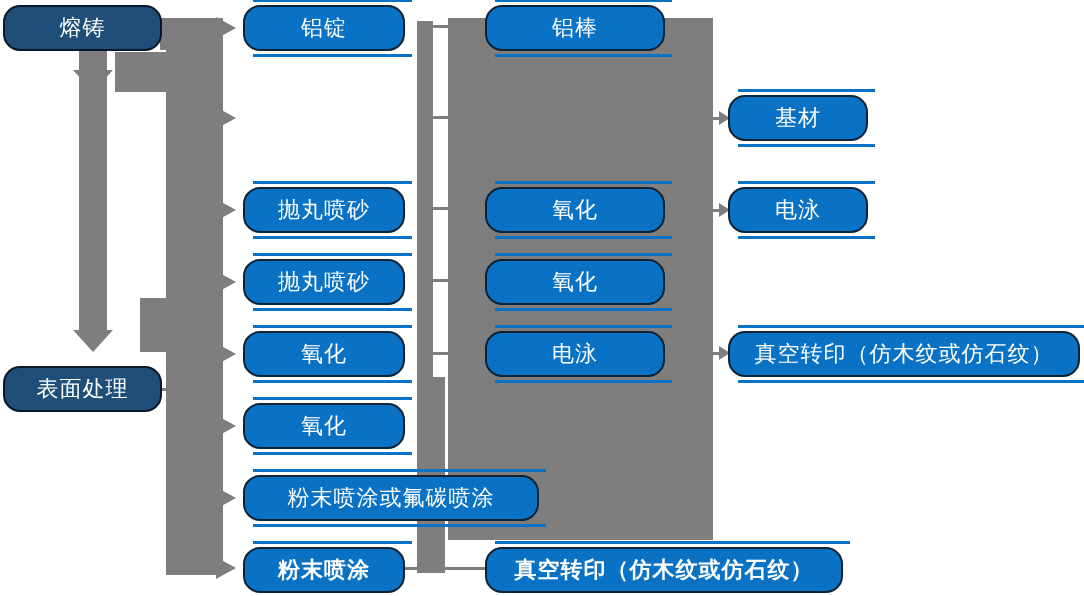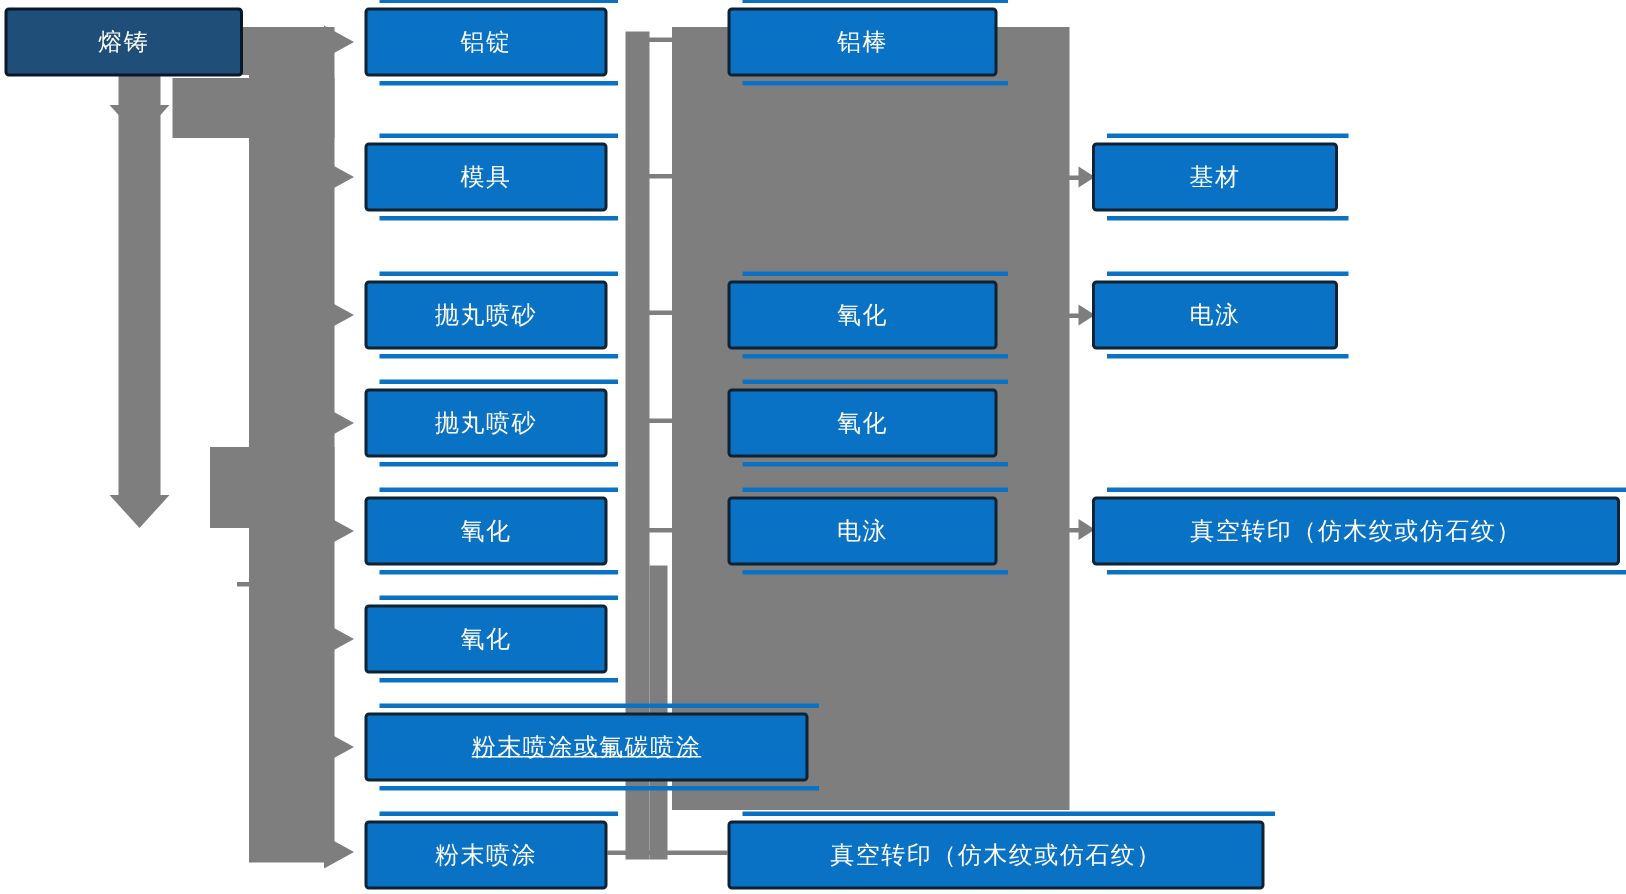--- a/index.html
+++ b/index.html
@@ -47,41 +47,41 @@
   #ra5{top:343px;} #ra6{top:415px;} #ra7{top:487px;} #ra8{top:557px;}
   .stem{left:711px;width:9px;height:3px;}
   #stem1{top:117px;} #stem2{top:209px;} #stem3{top:352px;}
   .pa{left:719px;}
   #pa1{top:111px;} #pa2{top:203px;} #pa3{top:346px;}
   
   .n{
     position:absolute;height:46px;z-index:2;box-sizing:border-box;
     display:flex;align-items:center;justify-content:center;
     background:var(--node-fill);border:2px solid var(--node-border);
-    border-radius:3px;color:var(--text-color);font-size:16px;
+    border-radius:17px;color:var(--text-color);font-size:22px;
     letter-spacing:1px;white-space:nowrap;
   }
   .n.bright::before,.n.bright::after{
     content:"";position:absolute;left:8px;right:-9px;height:3px;
     background:var(--node-fill);
   }
   .n.bright::before{top:-8px;}
   .n.bright::after{bottom:-8px;}
   .n.dark{background:var(--node-dark-fill);border-color:#081828;}
   
   .c1{left:3px;width:159px;}
   .c2{left:243px;width:162px;}
   .c3{left:485px;width:180px;}
-  .c4{left:728px;width:164px;}
+  .c4{left:728px;width:140px;}
   
   .r1{top:5px;} .r2{top:95px;} .r3{top:187px;} .r4{top:259px;}
-  .r5{top:331px;} .r6{top:403px;} .r7{top:475px;} .r8{top:547px;}
+  .r5{top:331px;} .r6{top:403px;} .r7{top:475px;} .r8{top:547px;font-weight:bold;}
   
   #c1r3{top:366px;}
-  #c2r7{width:296px;text-decoration:underline;}
+  #c2r7{width:296px;}
   #c3r8{width:358px;}
   #c4r5{width:352px;}
 </style>
 </head>
 <body>
 
 <div id="stage">
 
   <div class="bar" id="barA"></div>
   <div class="bar" id="elbowTop"></div>
@@ -112,23 +112,23 @@
   <div class="arrow-right ra" id="ra8"></div>
 
   <div class="bar stem" id="stem1"></div>
   <div class="bar stem" id="stem2"></div>
   <div class="bar stem" id="stem3"></div>
   <div class="arrow-right-sm pa" id="pa1"></div>
   <div class="arrow-right-sm pa" id="pa2"></div>
   <div class="arrow-right-sm pa" id="pa3"></div>
 
   <div class="n dark c1 r1" id="c1r1">熔铸</div>
+  <div class="n dark c1" id="c1r3">表面处理</div>
 
   <div class="n bright c2 r1" id="c2r1">铝锭</div>
-  <div class="n bright c2 r2" id="c2r2">模具</div>
   <div class="n bright c2 r3" id="c2r3">抛丸喷砂</div>
   <div class="n bright c2 r4" id="c2r4">抛丸喷砂</div>
   <div class="n bright c2 r5" id="c2r5">氧化</div>
   <div class="n bright c2 r6" id="c2r6">氧化</div>
   <div class="n bright c2 r7" id="c2r7">粉末喷涂或氟碳喷涂</div>
   <div class="n bright c2 r8" id="c2r8">粉末喷涂</div>
 
   <div class="n bright c3 r1" id="c3r1">铝棒</div>
   <div class="n bright c3 r3" id="c3r3">氧化</div>
   <div class="n bright c3 r4" id="c3r4">氧化</div>

